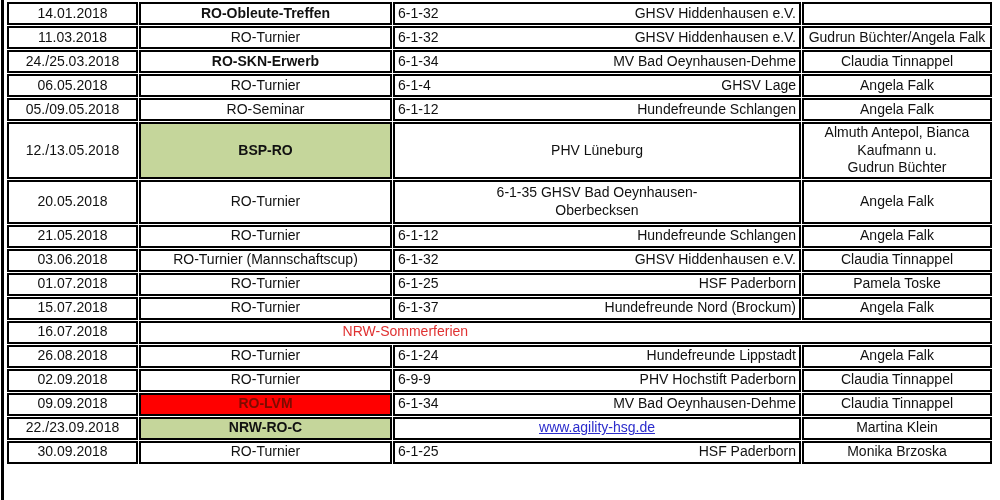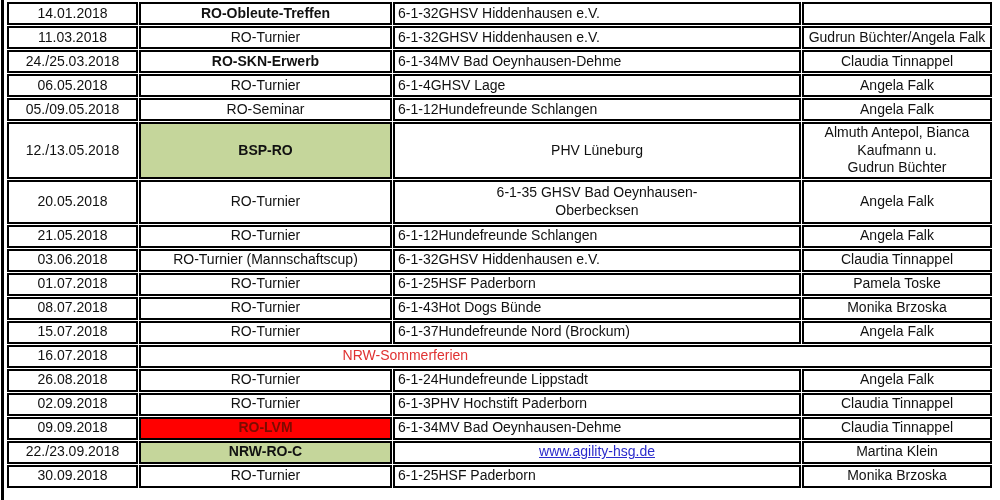--- a/index.html
+++ b/index.html
@@ -27,21 +27,21 @@
     overflow:hidden;
   }
   tr.single td{height:19px}
   tr.double td{height:40px}
   .ev-bold{font-weight:700}
   .ev-green{font-weight:700;background:var(--green,#C5D69B)}
   .ev-red{font-weight:700;background:var(--redfill,#FF0000);color:var(--redtext,#7D0B00)}
   td.loc-cell{text-align:left}
   .loc-flex{display:flex;align-items:center;width:100%}
   .loc-code{flex:0 0 auto;text-align:right}
-  .loc-name{flex:1 1 auto;text-align:left}
+  .loc-name{flex:1 1 auto;text-align:right}
   .loc-center{width:100%;text-align:left;white-space:pre-line}
   .contact{white-space:pre-line}
   td.note-cell{text-align:left}
   .note{
     display:block;width:62%;text-align:center;
     color:var(--notered,#E03232);
   }
   a.link{
     color:var(--link,#2B2BCC);text-decoration:underline;cursor:pointer;
   }
@@ -155,31 +155,20 @@
         <td class="event-cell">RO-Turnier</td>
         <td class="loc-cell">
           <span class="loc-flex">
             <span class="loc-code">6-1-25</span>
             <span class="loc-name">HSF Paderborn</span>
           </span>
         </td>
         <td class="contact">Pamela Toske</td>
       </tr>
       <tr class="single">
-        <td class="date-cell">08.07.2018</td>
-        <td class="event-cell">RO-Turnier</td>
-        <td class="loc-cell">
-          <span class="loc-flex">
-            <span class="loc-code">6-1-43</span>
-            <span class="loc-name">Hot Dogs Bünde</span>
-          </span>
-        </td>
-        <td class="contact">Monika Brzoska</td>
-      </tr>
-      <tr class="single">
         <td class="date-cell">15.07.2018</td>
         <td class="event-cell">RO-Turnier</td>
         <td class="loc-cell">
           <span class="loc-flex">
             <span class="loc-code">6-1-37</span>
             <span class="loc-name">Hundefreunde Nord (Brockum)</span>
           </span>
         </td>
         <td class="contact">Angela Falk</td>
       </tr>
@@ -198,21 +187,21 @@
             <span class="loc-name">Hundefreunde Lippstadt</span>
           </span>
         </td>
         <td class="contact">Angela Falk</td>
       </tr>
       <tr class="single">
         <td class="date-cell">02.09.2018</td>
         <td class="event-cell">RO-Turnier</td>
         <td class="loc-cell">
           <span class="loc-flex">
-            <span class="loc-code">6-1-3</span>
+            <span class="loc-code">6-9-9</span>
             <span class="loc-name">PHV Hochstift Paderborn</span>
           </span>
         </td>
         <td class="contact">Claudia Tinnappel</td>
       </tr>
       <tr class="single">
         <td class="date-cell">09.09.2018</td>
         <td class="event-cell ev-red">RO-LVM</td>
         <td class="loc-cell">
           <span class="loc-flex">

